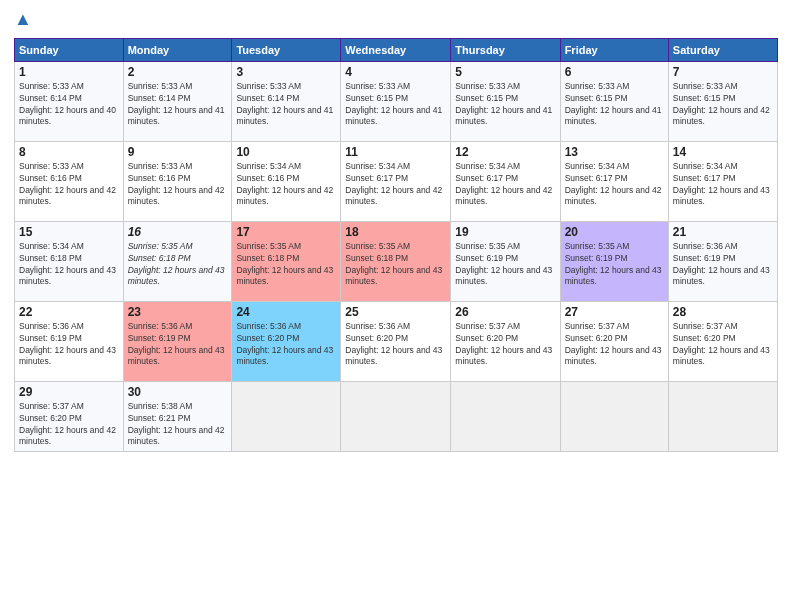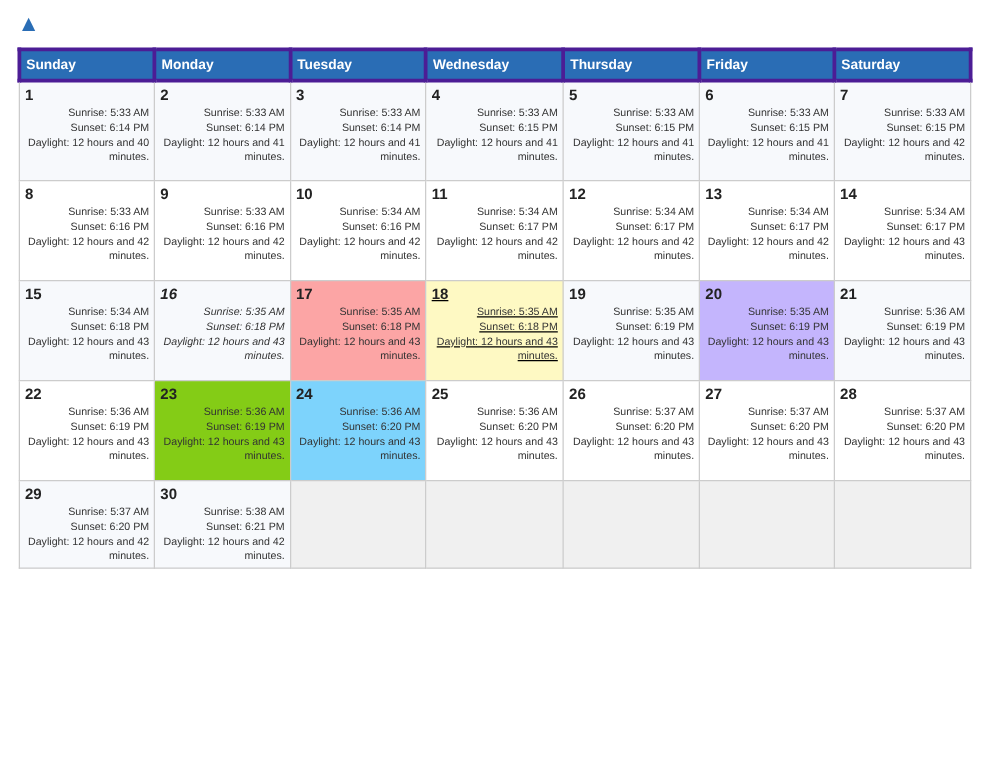--- a/index.html
+++ b/index.html
@@ -42,21 +42,21 @@
       width: 100%;
       border-collapse: collapse;
       font-size: 9.5px;
     }
     .calendar th {
       background: #2a6db5;
       color: #fff;
       padding: 5px 4px;
       font-size: 11px;
       font-weight: bold;
-      border: 3px solid #4c1d95;
+      border: 1px solid #4c1d95;
       text-align: left;
     }
     .calendar td {
       border: 1px solid #ccc;
       vertical-align: top;
       padding: 3px 4px;
       width: 113px;
       height: 80px;
       background: #fff;
     }
@@ -70,21 +70,20 @@
       font-size: 12px;
       font-weight: bold;
       color: #222;
       display: block;
       margin-bottom: 2px;
     }
     .day-info {
       font-size: 8.5px;
       color: #333;
       line-height: 1.4;
-      text-align: right;
     }
     .empty-cell {
       background: #f0f0f0 !important;
     }
     .last-row td {
       height: 65px;
       margin-top: 33px;
     }
   </style>
 </head>
@@ -187,21 +186,21 @@
             <div class="day-info">Sunrise: 5:34 AM<br>Sunset: 6:18 PM<br>Daylight: 12 hours and 43 minutes.</div>
           </td>
           <td style="background: rgb(247, 249, 252); font-style: italic;">
             <span class="day-num">16</span>
             <div class="day-info">Sunrise: 5:35 AM<br>Sunset: 6:18 PM<br>Daylight: 12 hours and 43 minutes.</div>
           </td>
           <td style="background: #fca5a5;">
             <span class="day-num">17</span>
             <div class="day-info">Sunrise: 5:35 AM<br>Sunset: 6:18 PM<br>Daylight: 12 hours and 43 minutes.</div>
           </td>
-          <td style="background: #fef9c3; text-decoration: underline;">
+          <td style="background: #fca5a5;">
             <span class="day-num">18</span>
             <div class="day-info">Sunrise: 5:35 AM<br>Sunset: 6:18 PM<br>Daylight: 12 hours and 43 minutes.</div>
           </td>
           <td style="background: rgb(247, 249, 252);">
             <span class="day-num">19</span>
             <div class="day-info">Sunrise: 5:35 AM<br>Sunset: 6:19 PM<br>Daylight: 12 hours and 43 minutes.</div>
           </td>
           <td style="background: #c4b5fd;">
             <span class="day-num">20</span>
             <div class="day-info">Sunrise: 5:35 AM<br>Sunset: 6:19 PM<br>Daylight: 12 hours and 43 minutes.</div>
@@ -209,21 +208,21 @@
           <td style="background: rgb(247, 249, 252);">
             <span class="day-num">21</span>
             <div class="day-info">Sunrise: 5:36 AM<br>Sunset: 6:19 PM<br>Daylight: 12 hours and 43 minutes.</div>
           </td>
         </tr>
         <tr>
           <td style="background: rgb(255, 255, 255);">
             <span class="day-num">22</span>
             <div class="day-info">Sunrise: 5:36 AM<br>Sunset: 6:19 PM<br>Daylight: 12 hours and 43 minutes.</div>
           </td>
-          <td style="background: #84cc16;">
+          <td style="background: #fca5a5;">
             <span class="day-num">23</span>
             <div class="day-info">Sunrise: 5:36 AM<br>Sunset: 6:19 PM<br>Daylight: 12 hours and 43 minutes.</div>
           </td>
           <td style="background: #7dd3fc;">
             <span class="day-num">24</span>
             <div class="day-info">Sunrise: 5:36 AM<br>Sunset: 6:20 PM<br>Daylight: 12 hours and 43 minutes.</div>
           </td>
           <td style="background: rgb(255, 255, 255);">
             <span class="day-num">25</span>
             <div class="day-info">Sunrise: 5:36 AM<br>Sunset: 6:20 PM<br>Daylight: 12 hours and 43 minutes.</div>

